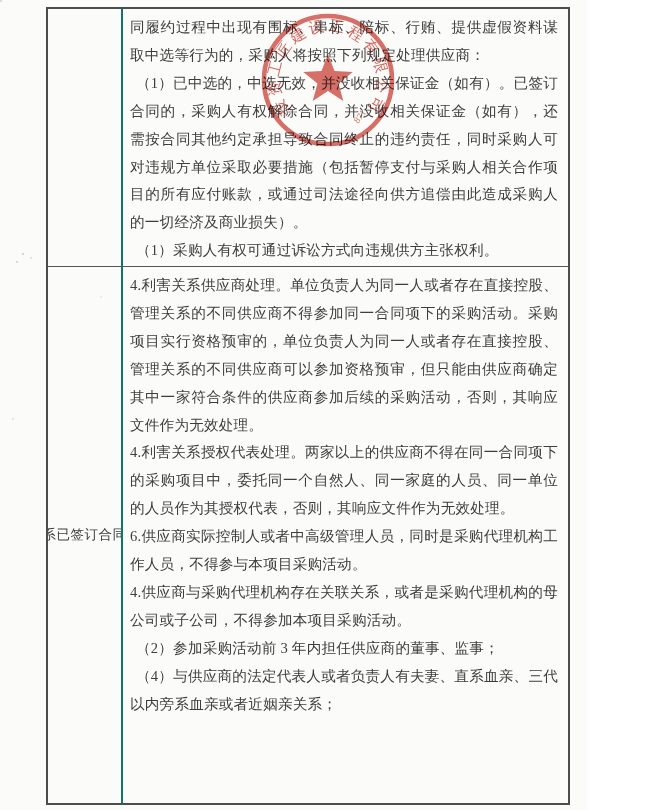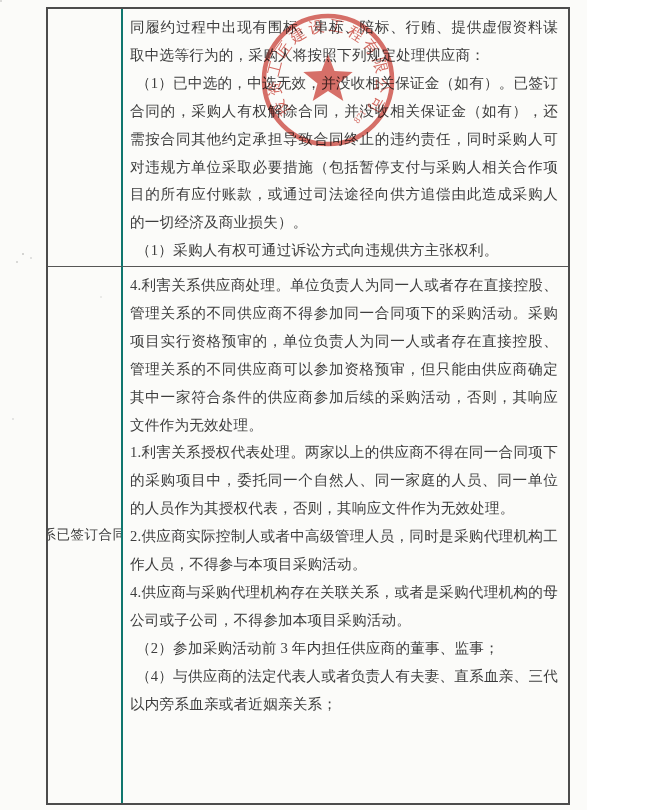--- a/index.html
+++ b/index.html
@@ -61,22 +61,22 @@
 
     <div class="cell cell-label row2">
       <div class="label-line">有关联关系</div>
       <div class="label-line">已签订合同的</div>
       <div class="label-line">理条款</div>
     </div>
 
     <div class="cell cell-body row2">
 
     <p class="para">4.利害关系供应商处理。单位负责人为同一人或者存在直接控股、管理关系的不同供应商不得参加同一合同项下的采购活动。采购项目实行资格预审的，单位负责人为同一人或者存在直接控股、管理关系的不同供应商可以参加资格预审，但只能由供应商确定其中一家符合条件的供应商参加后续的采购活动，否则，其响应文件作为无效处理。</p>
-        <p class="para">1.利害关系授权代表处理。两家以上的供应商不得在同一合同项下的采购项目中，委托同一个自然人、同一家庭的人员、同一单位的人员作为其授权代表，否则，其响应文件作为无效处理。</p>
-        <p class="para">2.供应商实际控制人或者中高级管理人员，同时是采购代理机构工作人员，不得参与本项目采购活动。</p>
+        <p class="para">4.利害关系授权代表处理。两家以上的供应商不得在同一合同项下的采购项目中，委托同一个自然人、同一家庭的人员、同一单位的人员作为其授权代表，否则，其响应文件作为无效处理。</p>
+        <p class="para">6.供应商实际控制人或者中高级管理人员，同时是采购代理机构工作人员，不得参与本项目采购活动。</p>
         <p class="para">4.供应商与采购代理机构存在关联关系，或者是采购代理机构的母公司或子公司，不得参加本项目采购活动。</p>
         <p class="para indent">（2）参加采购活动前 3 年内担任供应商的董事、监事；</p>
         <p class="para indent">（4）与供应商的法定代表人或者负责人有夫妻、直系血亲、三代以内旁系血亲或者近姻亲关系；</p>
       </div>
 
   </div>
 
   <div class="stamp">
     <svg width="142" height="142" viewBox="-71 -71 142 142">
       <circle cx="0" cy="0" r="64" fill="none" stroke="#c9382e" stroke-width="4.6" stroke-opacity="0.82"></circle>

